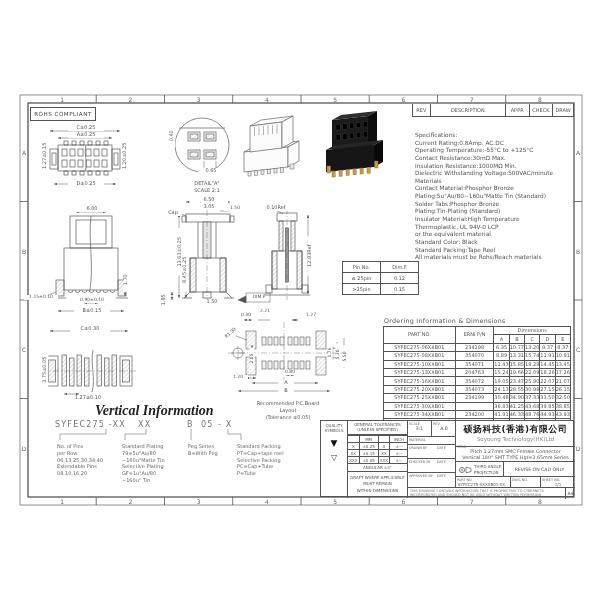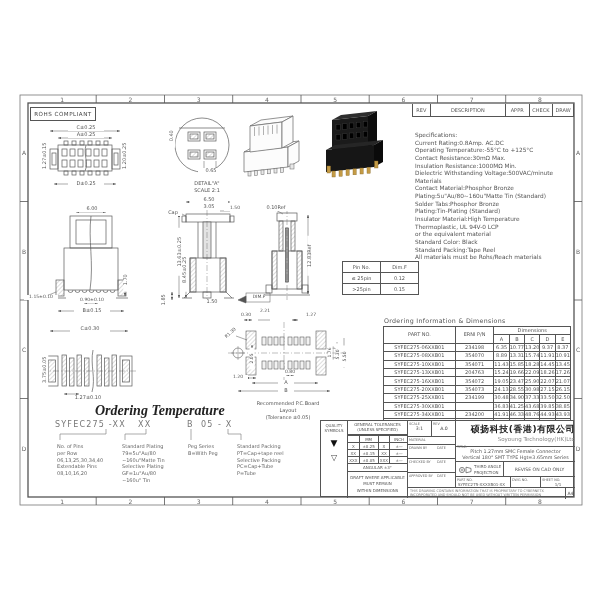--- a/index.html
+++ b/index.html
@@ -545,21 +545,21 @@
 <span class="lbl t45" style="left:228px;top:375px;width:18px">1.20</span>
 <span class="lbl t45" style="left:280px;top:370px;width:18px">0.80</span>
 <span class="lbl" style="left:278px;top:380px;width:14px">A</span>
 <span class="lbl" style="left:278px;top:388px;width:14px">B</span>
 <div id="pcbcap">
       <div>Recommended P.C.Board</div>
       <div>Layout</div>
       <div>(Tolerance ±0.05)</div>
     </div>
 
-<div id="ord-title">Ordering Temperature</div>
+<div id="ord-title">Vertical Information</div>
 <span class="codeseg" style="left:55px">SYFEC275 -XX</span>
 <span class="codeseg" style="left:138px">XX</span>
 <span class="codeseg" style="left:187px">B</span>
 <span class="codeseg" style="left:201px">05</span>
 <span class="codeseg" style="left:218px">- X</span>
 <div class="ordblock" style="left:57px;width:64px">
       <div>No. of Pins</div>
       <div>per Row</div>
       <div>06,13,25,30,34,40</div>
       <div>Extendable Pins</div>
@@ -659,21 +659,21 @@
       <span class="tag">CHECKED BY</span>
       <span class="tag" style="left:29px">DATE</span>
     </div>
     <div class="cell" style="left:0;top:52px;width:48px;height:14px">
       <span class="tag">APPROVED BY</span>
       <span class="tag" style="left:29px">DATE</span>
     </div>
   </div>
 
   <div class="cell" style="left:135px;top:0;width:119px;height:66px">
-    <div class="bB" style="height:23px;text-align:right;padding-top:2px">
+    <div class="bB" style="height:23px;text-align:center;padding-top:2px">
       <div id="company-cn">硕扬科技(香港)有限公司</div>
       <div id="company-en">Soyoung Technology(HK)Ltd</div>
     </div>
     <div class="cell bB" style="left:0;top:23px;width:119px;height:18px">
       <span class="tag">TITLE:</span>
       <div style="text-align:center;padding-top:4.5px;font-size:4.8px;line-height:1.4">
         <div>Pitch 1.27mm SMC Female Connector</div>
         <div>Vertical 180° SMT TYPE Hgt=3.65mm Series</div>
       </div>
     </div>

